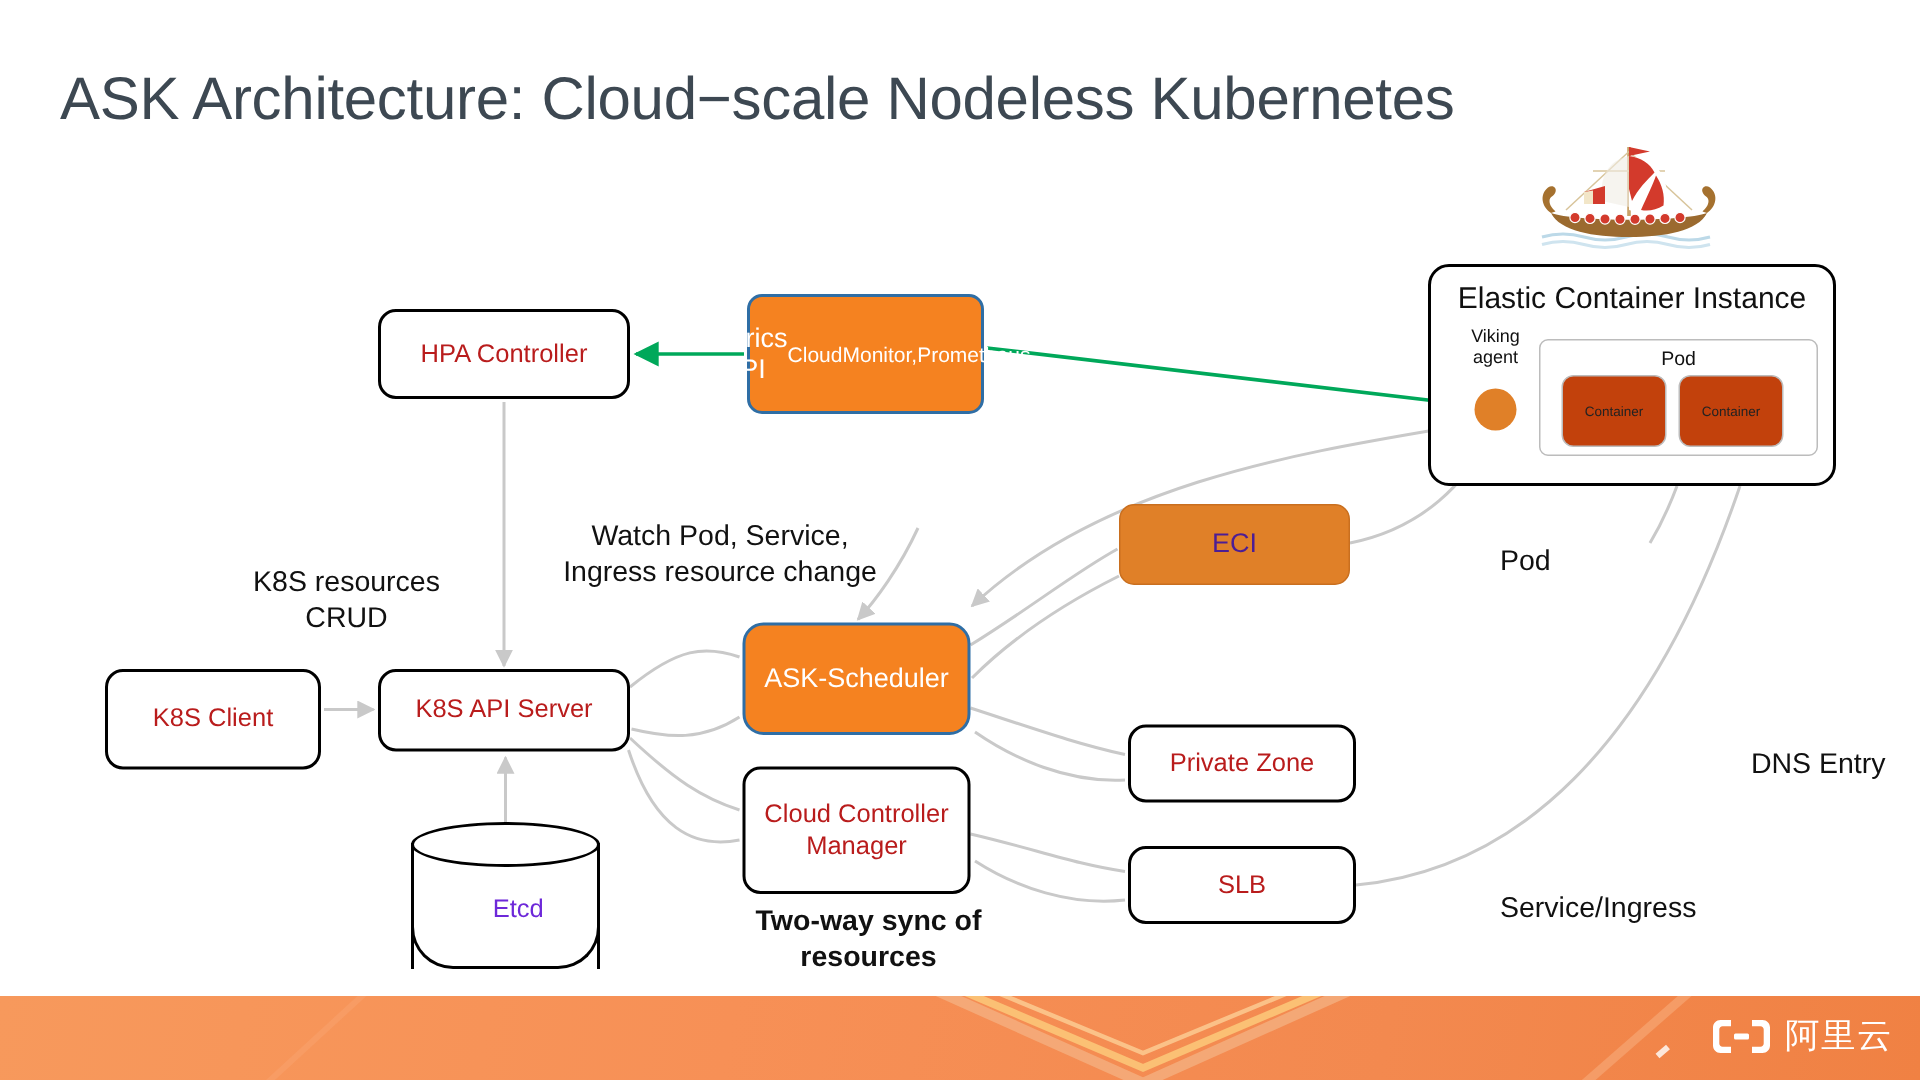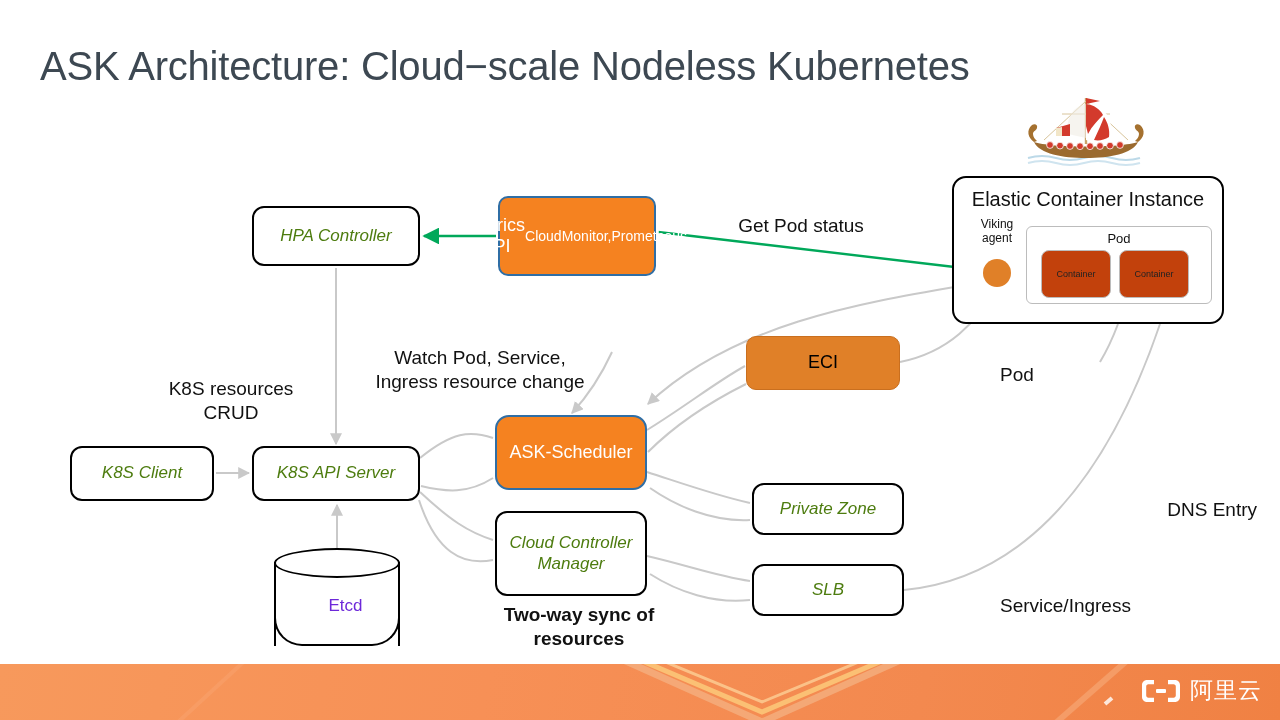--- a/index.html
+++ b/index.html
@@ -41,52 +41,51 @@
     display: flex;
     align-items: center;
     justify-content: center;
     text-align: center;
     border-radius: 12px;
     line-height: 1.18;
   }
   .node-white {
     background: #ffffff;
     border: 2px solid #000000;
-    color: #4d7c0f;
+    color: #b91c1c;
     font-size: 17px;
-    font-style: italic;
   }
   .node-orange-bright {
     background: #f58220;
     border: 2px solid #2f6ea5;
     color: #ffffff;
     font-size: 18px;
   }
   .node-orange {
     background: #e08028;
     border: 1px solid #c96f1f;
-    color: #000000;
+    color: #4c1d95;
     font-size: 18px;
   }
   .node .sub {
     display: block;
     font-size: 14px;
     font-weight: normal;
   }
   .node .main {
     display: block;
   }
 
   
   #hpa-controller { left: 252px; top: 206px; width: 168px; height: 60px; }
   #metrics-api    { left: 498px; top: 196px; width: 158px; height: 80px;
                     flex-direction: row; border-radius: 10px; }
   #eci-box        { left: 746px; top: 336px; width: 154px; height: 54px; border-radius: 10px;}
   #ask-scheduler  { left: 495px; top: 415px; width: 152px; height: 75px; border-radius: 14px;}
-  #k8s-client     { left: 70px;  top: 446px; width: 144px; height: 55px; }
+  #k8s-client     { left: 70px;  top: 446px; width: 144px; height: 67px; }
   #k8s-api-server { left: 252px; top: 446px; width: 168px; height: 55px; }
   #ccm-box        { left: 495px; top: 511px; width: 152px; height: 85px; }
   #private-zone   { left: 752px; top: 483px; width: 152px; height: 52px; text-align: right; }
   #slb-box        { left: 752px; top: 564px; width: 152px; height: 52px; }
 
   
   #eci-card {
     position: absolute;
     left: 952px; top: 176px;
     width: 272px; height: 148px;
@@ -356,21 +355,20 @@
       <div id="pod-title">Pod</div>
       <div class="container-cell" id="container-a">
         <span>Container</span>
       </div>
       <div class="container-cell" id="container-b">
         <span>Container</span>
       </div>
     </div>
   </div>
 
-  <div class="annotation" id="ann-get-pod-status">Get Pod status</div>
   <div class="annotation" id="ann-watch">Watch Pod, Service,
 Ingress resource change</div>
   <div class="annotation" id="ann-crud">K8S resources
 CRUD</div>
   <div class="annotation" id="ann-twoway">Two-way sync of
 resources</div>
   <div class="annotation" id="ann-pod">Pod</div>
   <div class="annotation" id="ann-dns">DNS Entry</div>
   <div class="annotation" id="ann-service">Service/Ingress</div>
 

